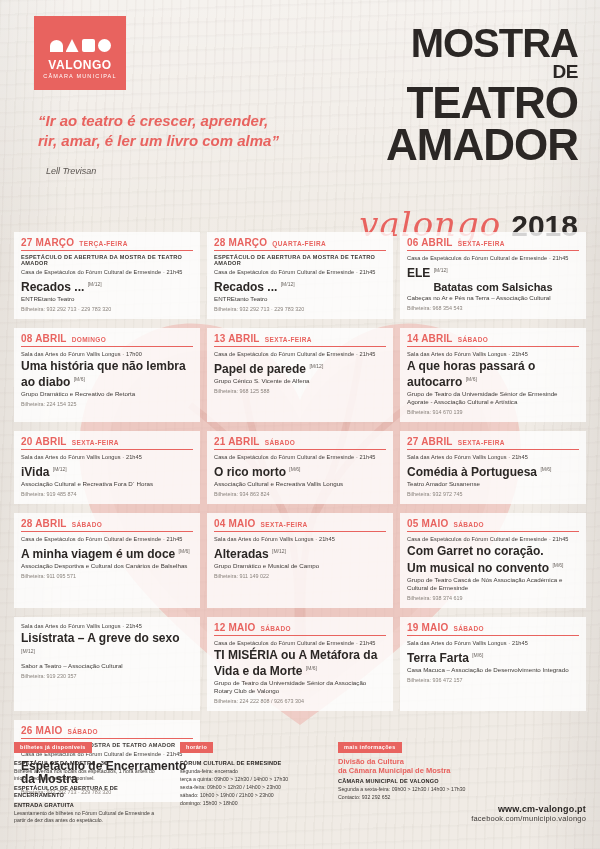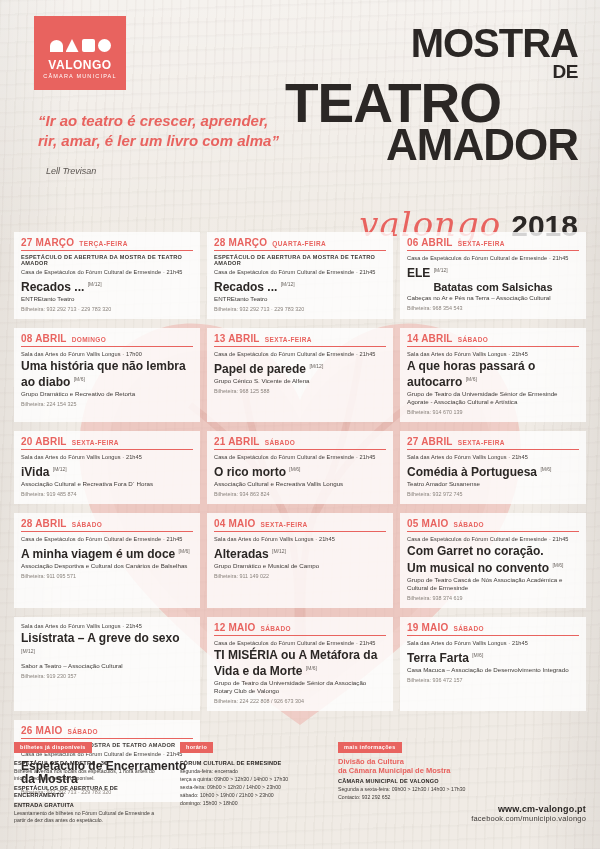--- a/index.html
+++ b/index.html
@@ -63,21 +63,21 @@
     margin-top:11px;
   }
   .quote-author {
     position:absolute; left:46px; top:166px;
     color:#5a5450; font-size:9px; font-style:italic;
   }
 
   .title-block { position:absolute; right:22px; top:24px; text-align:right; width:370px;}
   .t-mostra { font-size:40px; font-weight:bold; letter-spacing:-1px; color:#2b2725; line-height:38px;}
   .t-de { font-size:19px; font-weight:bold; color:#2b2725; line-height:20px; letter-spacing:-0.5px;}
-  .t-teatro { font-size:55px; font-weight:bold; color:#2b2725; line-height:42px; letter-spacing:-1px;text-align:center;}
+  .t-teatro { font-size:44px; font-weight:bold; color:#2b2725; line-height:42px; letter-spacing:-1px;}
   .t-amador { font-size:44px; font-weight:bold; color:#2b2725; line-height:42px; letter-spacing:-1px;}
   .t-row { display:flex; justify-content:flex-end; align-items:baseline; gap:10px;}
   .t-valongo { font-size:34px; color:#e8635f; font-style:italic; font-family:"DejaVu Serif", serif; line-height:34px; letter-spacing:1px;}
   .t-2018 { font-size:30px; font-weight:bold; color:#2b2725; line-height:32px;margin-top:44px;}
 
   
   .grid {
     position:absolute; left:14px; top:232px; width:572px;
     display:grid; grid-template-columns: repeat(3, 1fr); gap:9px 7px;
   }

